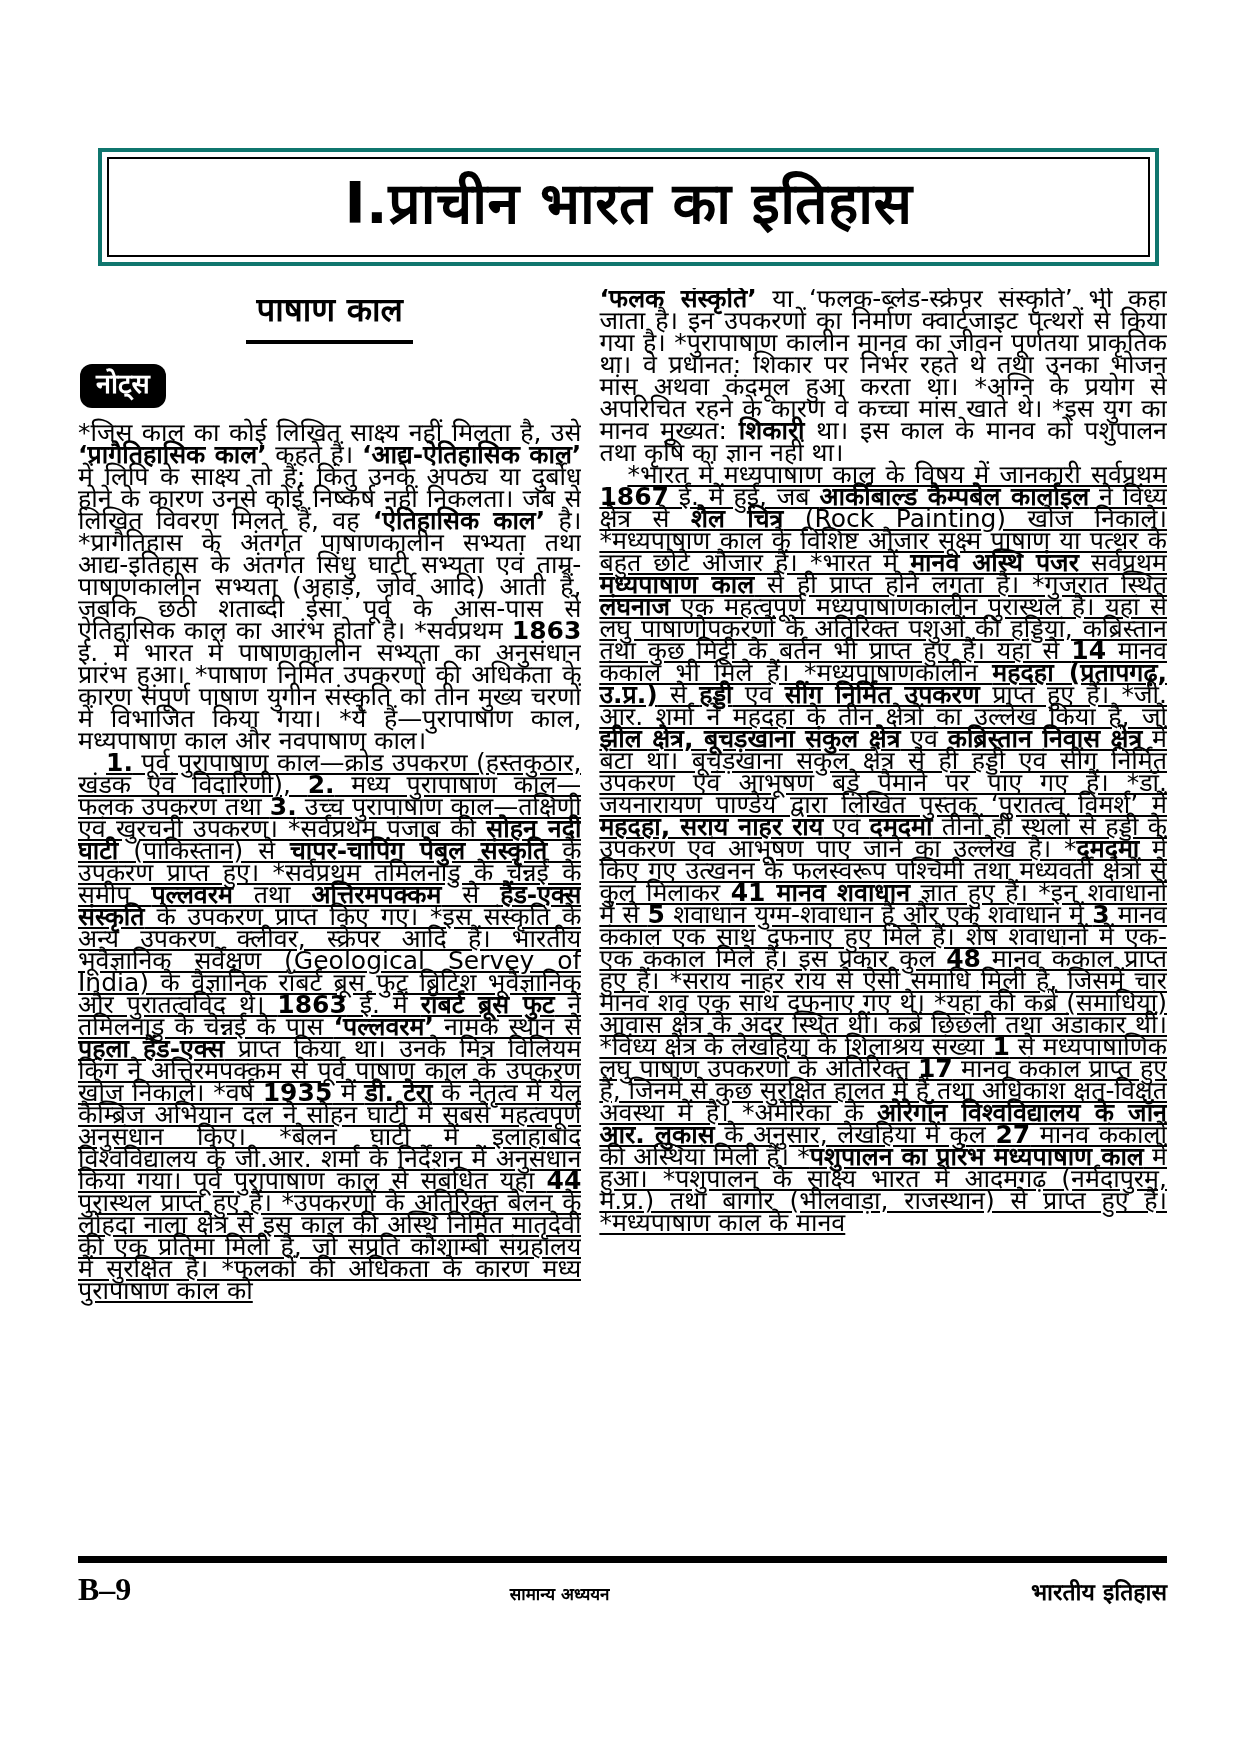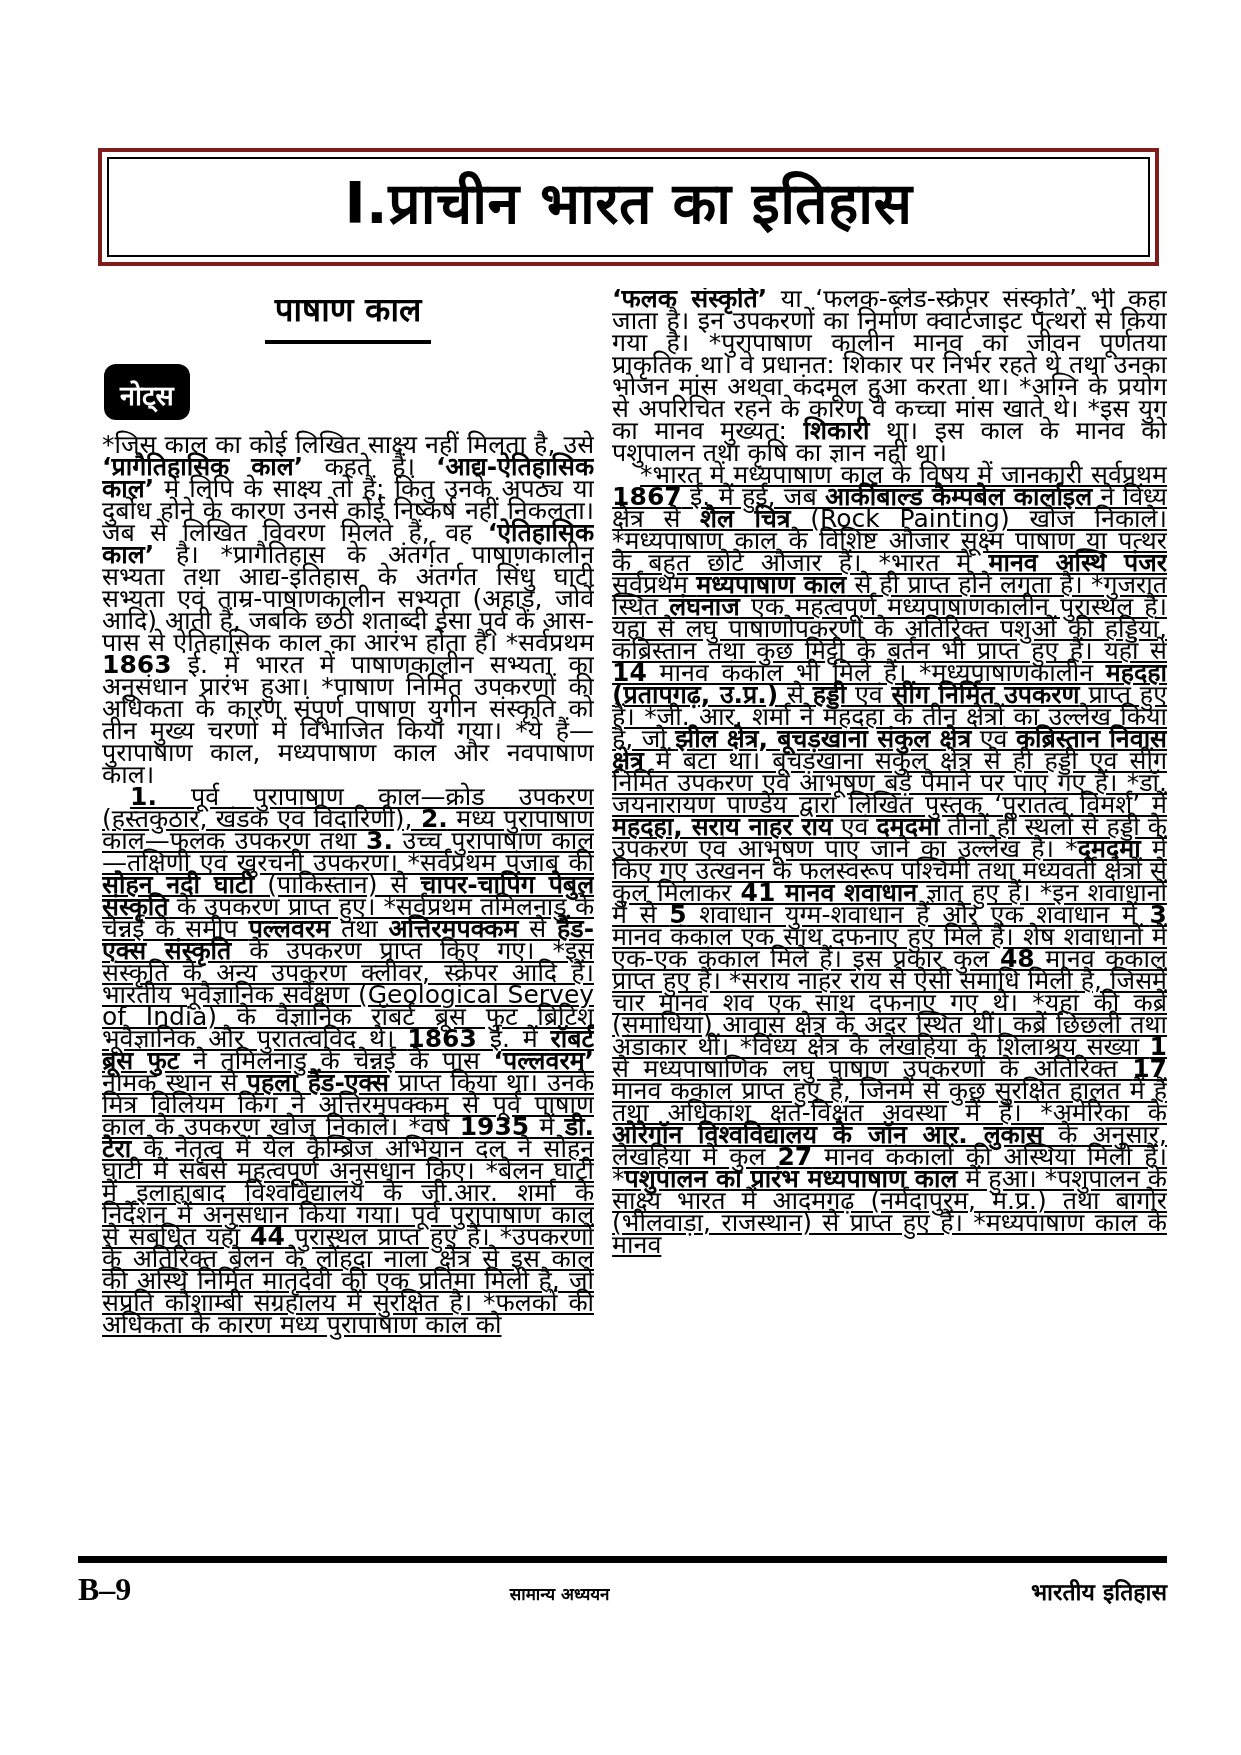--- a/index.html
+++ b/index.html
@@ -7,51 +7,51 @@
   body {
     width:1241px; height:1755px;
     background:#ffffff; color:#000;
     font-family:"DejaVu Sans", sans-serif;
   }
   .page { position:relative; width:1241px; height:1755px; overflow:hidden; background:#fff; }
 
   
   .title-box {
     position:absolute; left:98px; right:82px; top:148px;
-    border:4px solid #7f1d1d; padding:5px;
+    border:4px solid #0f766e; padding:5px;
   }
   .title-box-inner {
     border:2px solid #000; text-align:center;
     padding:12px 6px 20px 6px;
   }
   .chapter-title {
     margin:0; font-size:57px; line-height:64px; font-weight:800;
     letter-spacing:0.5px; white-space:nowrap;
   }
 
   
   .columns {
     position:absolute; left:78px; right:74px; top:288px;
     height:1262px; overflow:hidden;
-    display:flex; gap:18px;margin-left:24px;
+    display:flex; gap:18px;
   }
   .col { overflow:hidden; }
   .col-left  { width:47%; }
   .col-right { width:53%; }
 
   .section-heading { text-align:center; margin:2px 0 20px 0; }
   .section-heading .hd {
     display:inline-block; font-size:33px; font-weight:800; line-height:40px;
     border-bottom:4px solid #000; padding:0 10px 10px 10px;
   }
 
   .notes-badge {
     display:inline-block; background:#000; color:#fff;
     font-size:27px; font-weight:800; line-height:30px;
-    padding:17px 16px 9px 16px; border-radius:12px;
+    padding:5px 16px 9px 16px; border-radius:12px;
     margin:0 0 14px 2px;
   }
 
   .para {
     margin:0; font-size:25px; line-height:22px;
     text-align:justify; text-justify:inter-word;
   }
   .para.indent { text-indent:28px;text-decoration:underline; }
   .bd { font-weight:700; }
 

